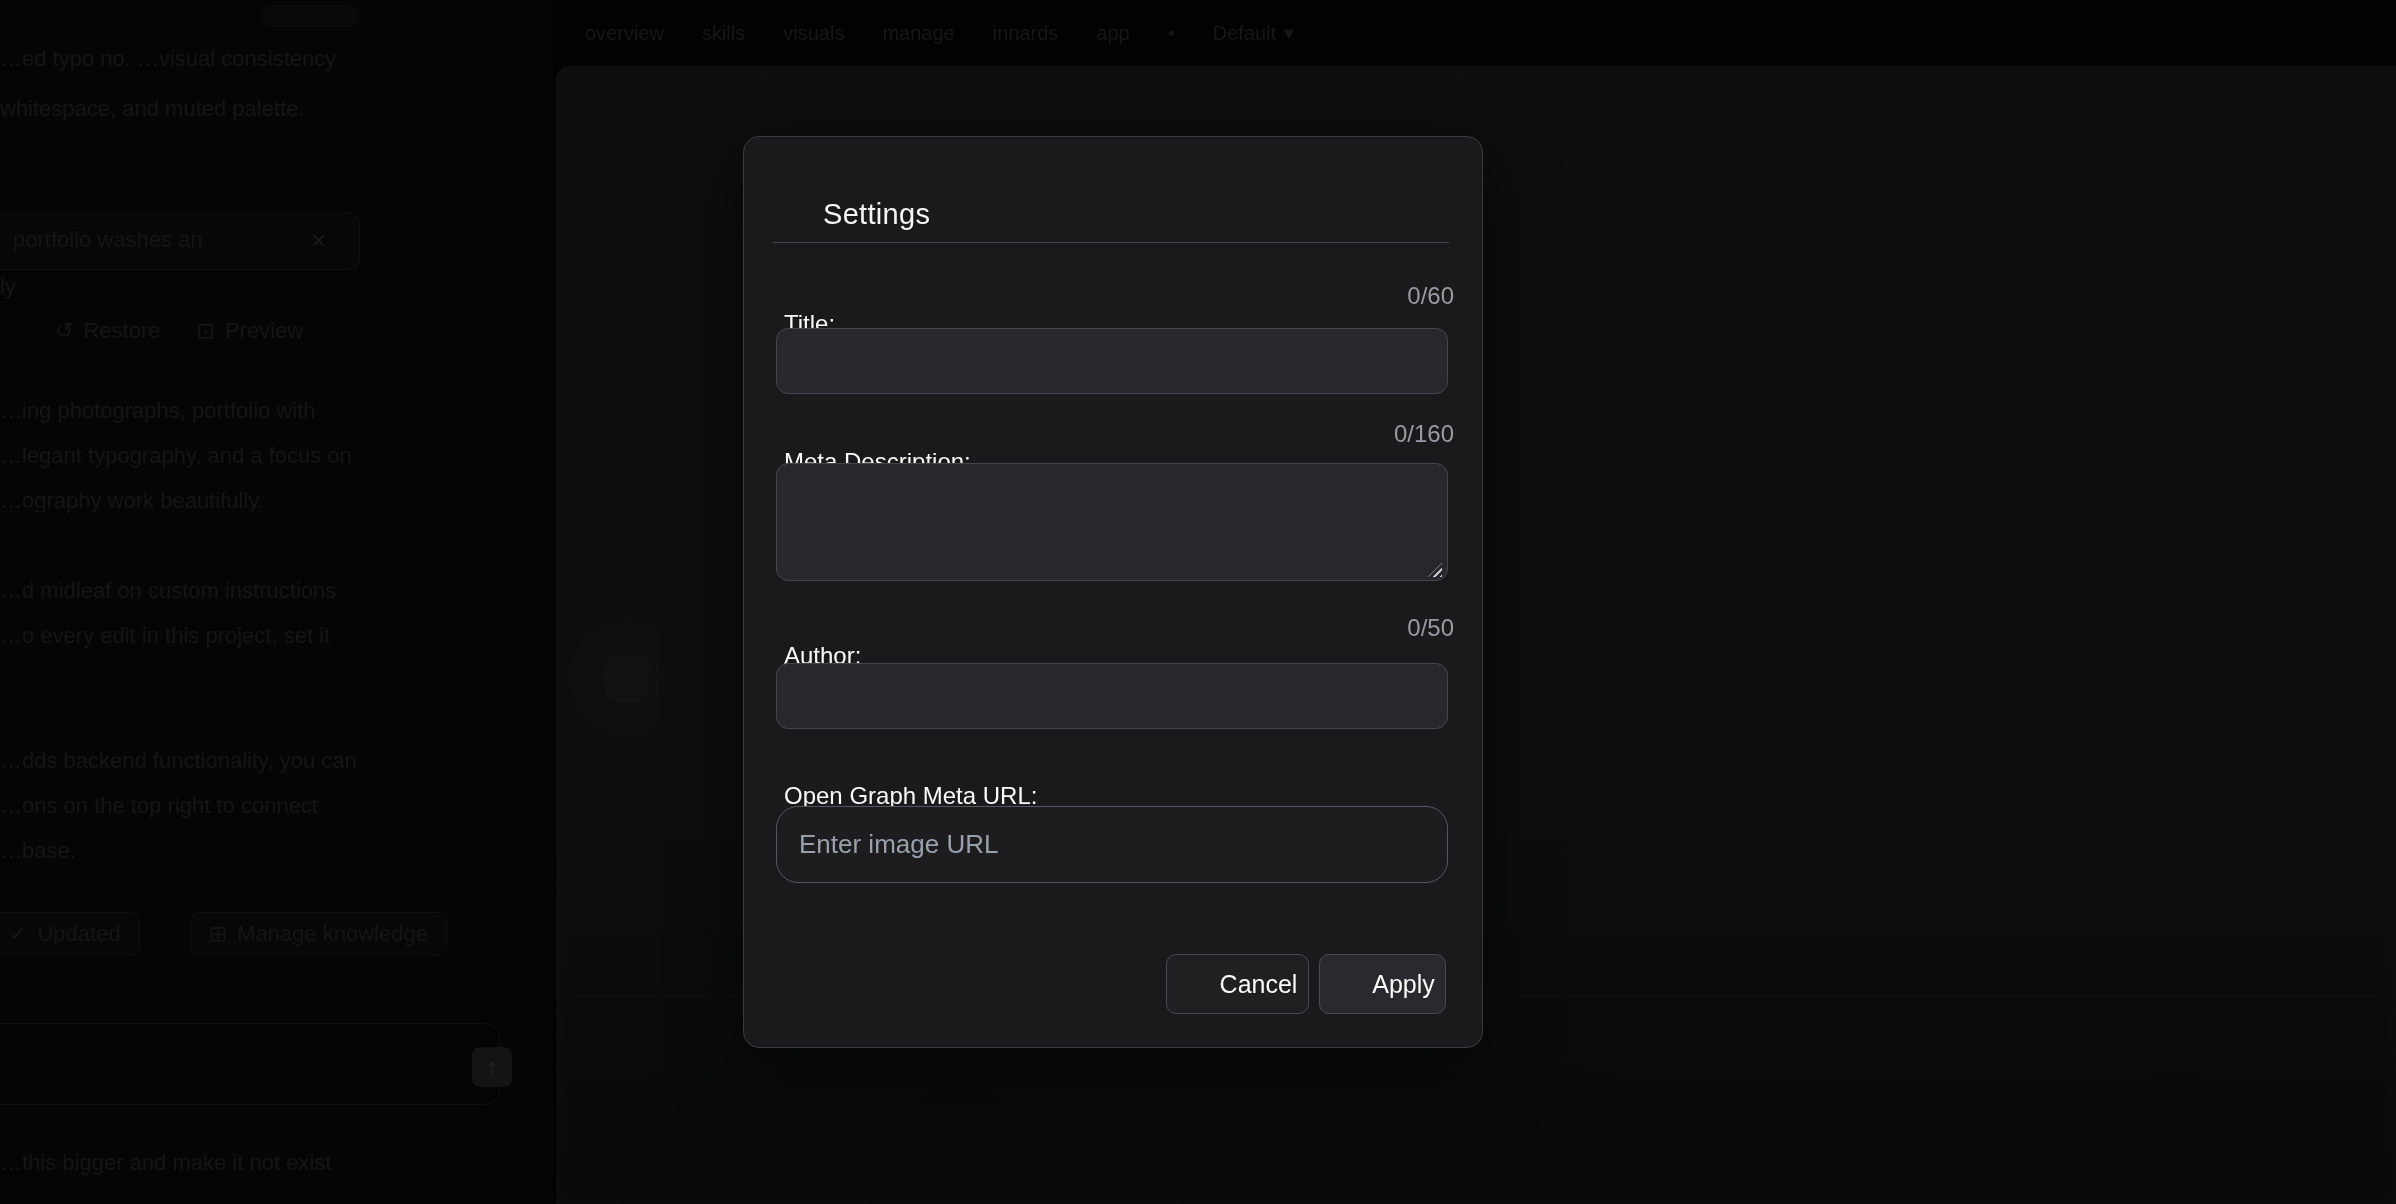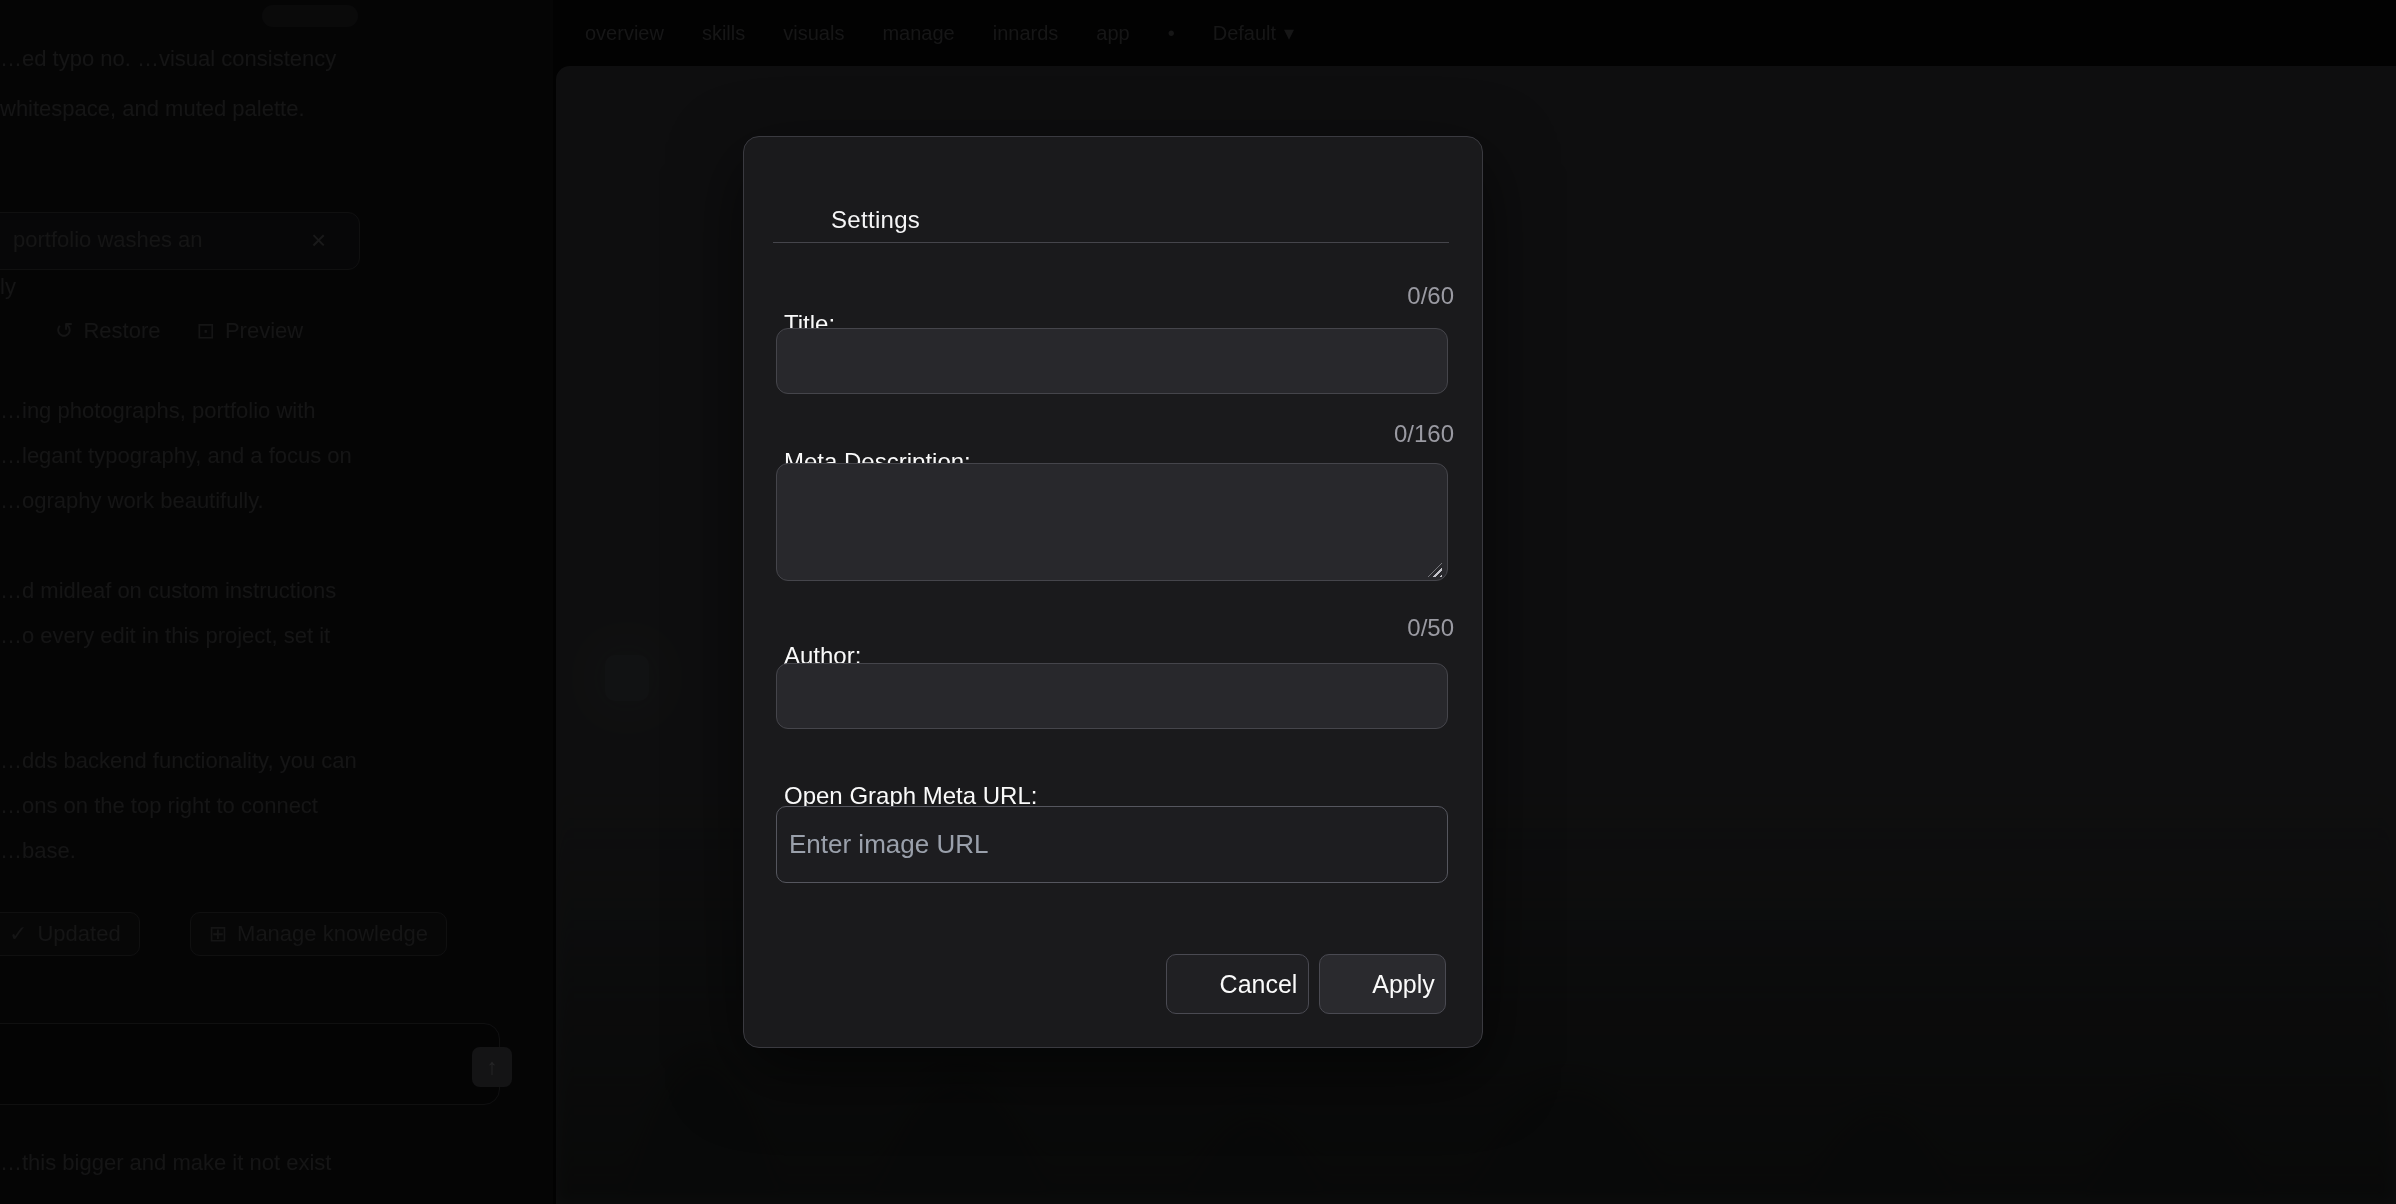--- a/index.html
+++ b/index.html
@@ -31,28 +31,28 @@
     radial-gradient(220px 560px at 55% 118%,#161a18 0 55%,rgba(0,0,0,0) 62%),
     radial-gradient(160px 420px at 72% 112%,#181c1a 0 52%,rgba(0,0,0,0) 60%),
     radial-gradient(200px 500px at 88% 116%,#171b19 0 55%,rgba(0,0,0,0) 62%);}
   .float-btn{position:absolute;left:49px;top:589px;width:44px;height:46px;border-radius:10px;background:#333538;box-shadow:0 0 40px 18px rgba(120,125,130,.08);}
 
   
   .backdrop{position:absolute;inset:0;background:rgba(0,0,0,.65);}
 
   
   .modal{position:absolute;left:743px;top:136px;width:740px;height:912px;background:#1a1a1c;border:1px solid #3a3a40;border-radius:16px;box-shadow:0 24px 70px rgba(0,0,0,.6);}
-  .modal .dlg-title{position:absolute;left:71px;top:188px;margin:16px;color:#f5f5f6;font-size:24px;font-weight:500;letter-spacing:.3px;top:53px;}
+  .modal .dlg-title{position:absolute;left:71px;top:188px;margin:8px;color:#f5f5f6;font-size:29px;font-weight:500;letter-spacing:.3px;top:53px;}
   .modal .divider{position:absolute;left:29px;right:33px;top:105px;height:1px;background:#45454b;border:0;margin:0;}
   .fld-label{position:absolute;left:40px;color:#fafafa;font-size:24px;line-height:30px;white-space:nowrap;margin-top:28px;}
   .fld-counter{position:absolute;right:28px;color:#9a9aa2;font-size:24px;line-height:30px;text-align:right;}
   .t-input{position:absolute;left:32px;width:672px;background:#28282c;border:1px solid #45454b;border-radius:12px;color:#fafafa;font-size:26px;padding:0 20px;outline:none;}
   .t-area{position:absolute;left:32px;width:672px;background:#28282c;border:1px solid #45454b;border-radius:12px;color:#fafafa;font-size:26px;padding:14px 20px;outline:none;resize:none;}
   .resize-handle{position:absolute;left:684px;top:426px;width:14px;height:14px;clip-path:polygon(100% 0,100% 100%,0 100%);background:repeating-linear-gradient(135deg,rgba(0,0,0,0) 0 3px,#c2c2c8 3px 5px);}
-  .url-input{position:absolute;left:32px;top:669px;width:672px;height:77px;background:#1d1d20;border:1px solid #55565e;border-radius:10px;color:#e8e8ec;font-size:26px;padding:0 12px;outline:none;}
+  .url-input{position:absolute;left:32px;top:669px;width:672px;height:77px;background:#1d1d20;border:1px solid #55565e;border-radius:22px;color:#e8e8ec;font-size:26px;padding:0 22px;outline:none;}
   .url-input::placeholder{color:#9aa0ab;opacity:1;}
   .helper{position:absolute;left:32px;top:758px;width:672px;color:#8d8d96;font-size:24px;line-height:28px;}
   .btn{position:absolute;top:817px;height:60px;border:1px solid #4a4a52;border-radius:10px;color:#fafafa;font-size:25px;display:flex;align-items:center;justify-content:center;cursor:pointer;padding-left:48px;}
   .btn.cancel{right:173px;width:143px;background:#202023;}
   .btn.apply{right:36px;width:127px;background:#2a2a2e;}
 </style>
 </head>
 <body>
 
 <div class="stage">

